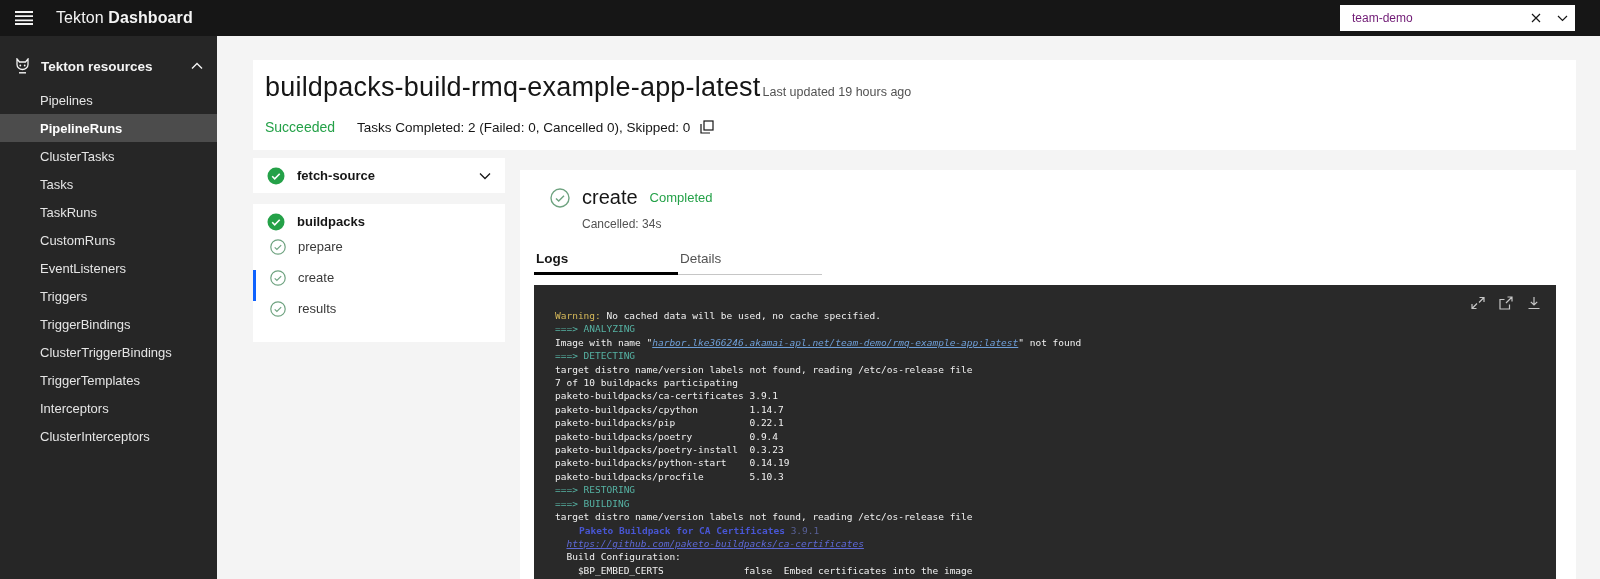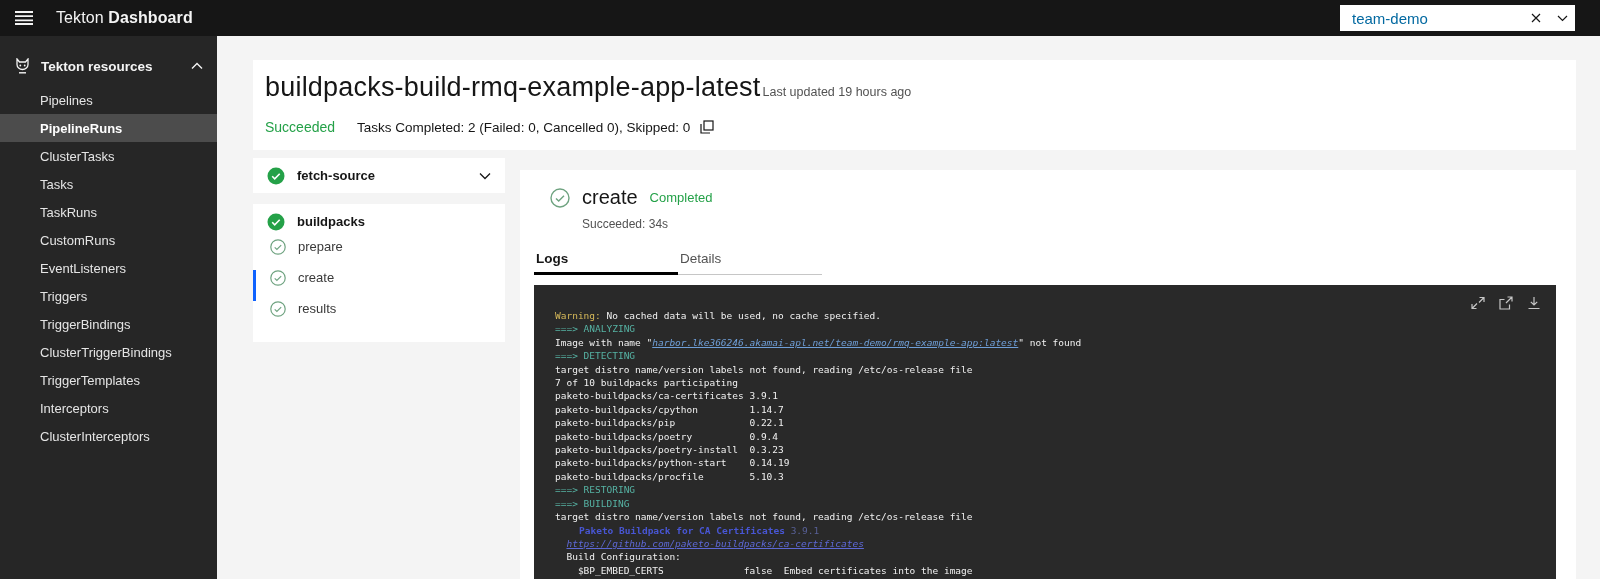--- a/index.html
+++ b/index.html
@@ -8,21 +8,21 @@
 
   
   .topbar { position:absolute; left:0; top:0; width:1600px; height:36px;
     background:#161616; display:flex; align-items:center; z-index:30; }
   .hamburger { width:48px; height:36px; display:flex; align-items:center;
     justify-content:center; cursor:pointer; }
   .brand { color:#f4f4f4; font-size:16px; margin-left:8px; letter-spacing:.1px; }
   .brand b { font-weight:700; }
   .ns-combo { position:absolute; right:25px; top:5px; width:235px; height:26px;
     background:#ffffff; display:flex; align-items:center; padding-left:12px; }
-  .ns-combo .val { font-size:15px; color:#0369a1; flex:1; }
+  .ns-combo .val { font-size:12px; color:#701a75; flex:1; }
   .ns-combo .cbtn { width:26px; height:26px; display:flex; align-items:center;
     justify-content:center; cursor:pointer; }
 
   
   .sidebar { position:absolute; left:0; top:36px; width:217px; bottom:0;
     background:#262626; z-index:20; }
   .side-section { display:flex; align-items:center; height:32px; padding:0 14px;
     margin-top:14px; color:#f4f4f4; }
   .side-section .sec-label { font-size:13.5px; font-weight:700; margin-left:10px; flex:1; }
   .side-items { list-style:none; margin-top:4px; }
@@ -214,21 +214,21 @@
 
   <div class="detail-panel">
     <div class="step-head">
       <svg width="20" height="20" viewBox="0 0 20 20">
         <circle cx="10" cy="10" r="9" fill="none" stroke="#6fa380" stroke-width="1.4"></circle>
         <path d="M6 10.4l2.7 2.7 5.3-5.3" stroke="#6fa380" stroke-width="1.4" fill="none"></path>
       </svg>
       <span class="step-title">create</span>
       <span class="step-status">Completed</span>
     </div>
-    <div class="duration">Succeeded: 34s</div>
+    <div class="duration">Cancelled: 34s</div>
 
     <div class="tabs">
       <div class="tab active">Logs</div>
       <div class="tab">Details</div>
     </div>
 
     <div class="terminal">
       <div class="term-toolbar">
         <span class="term-btn">
           <svg width="14" height="14" viewBox="0 0 14 14">

